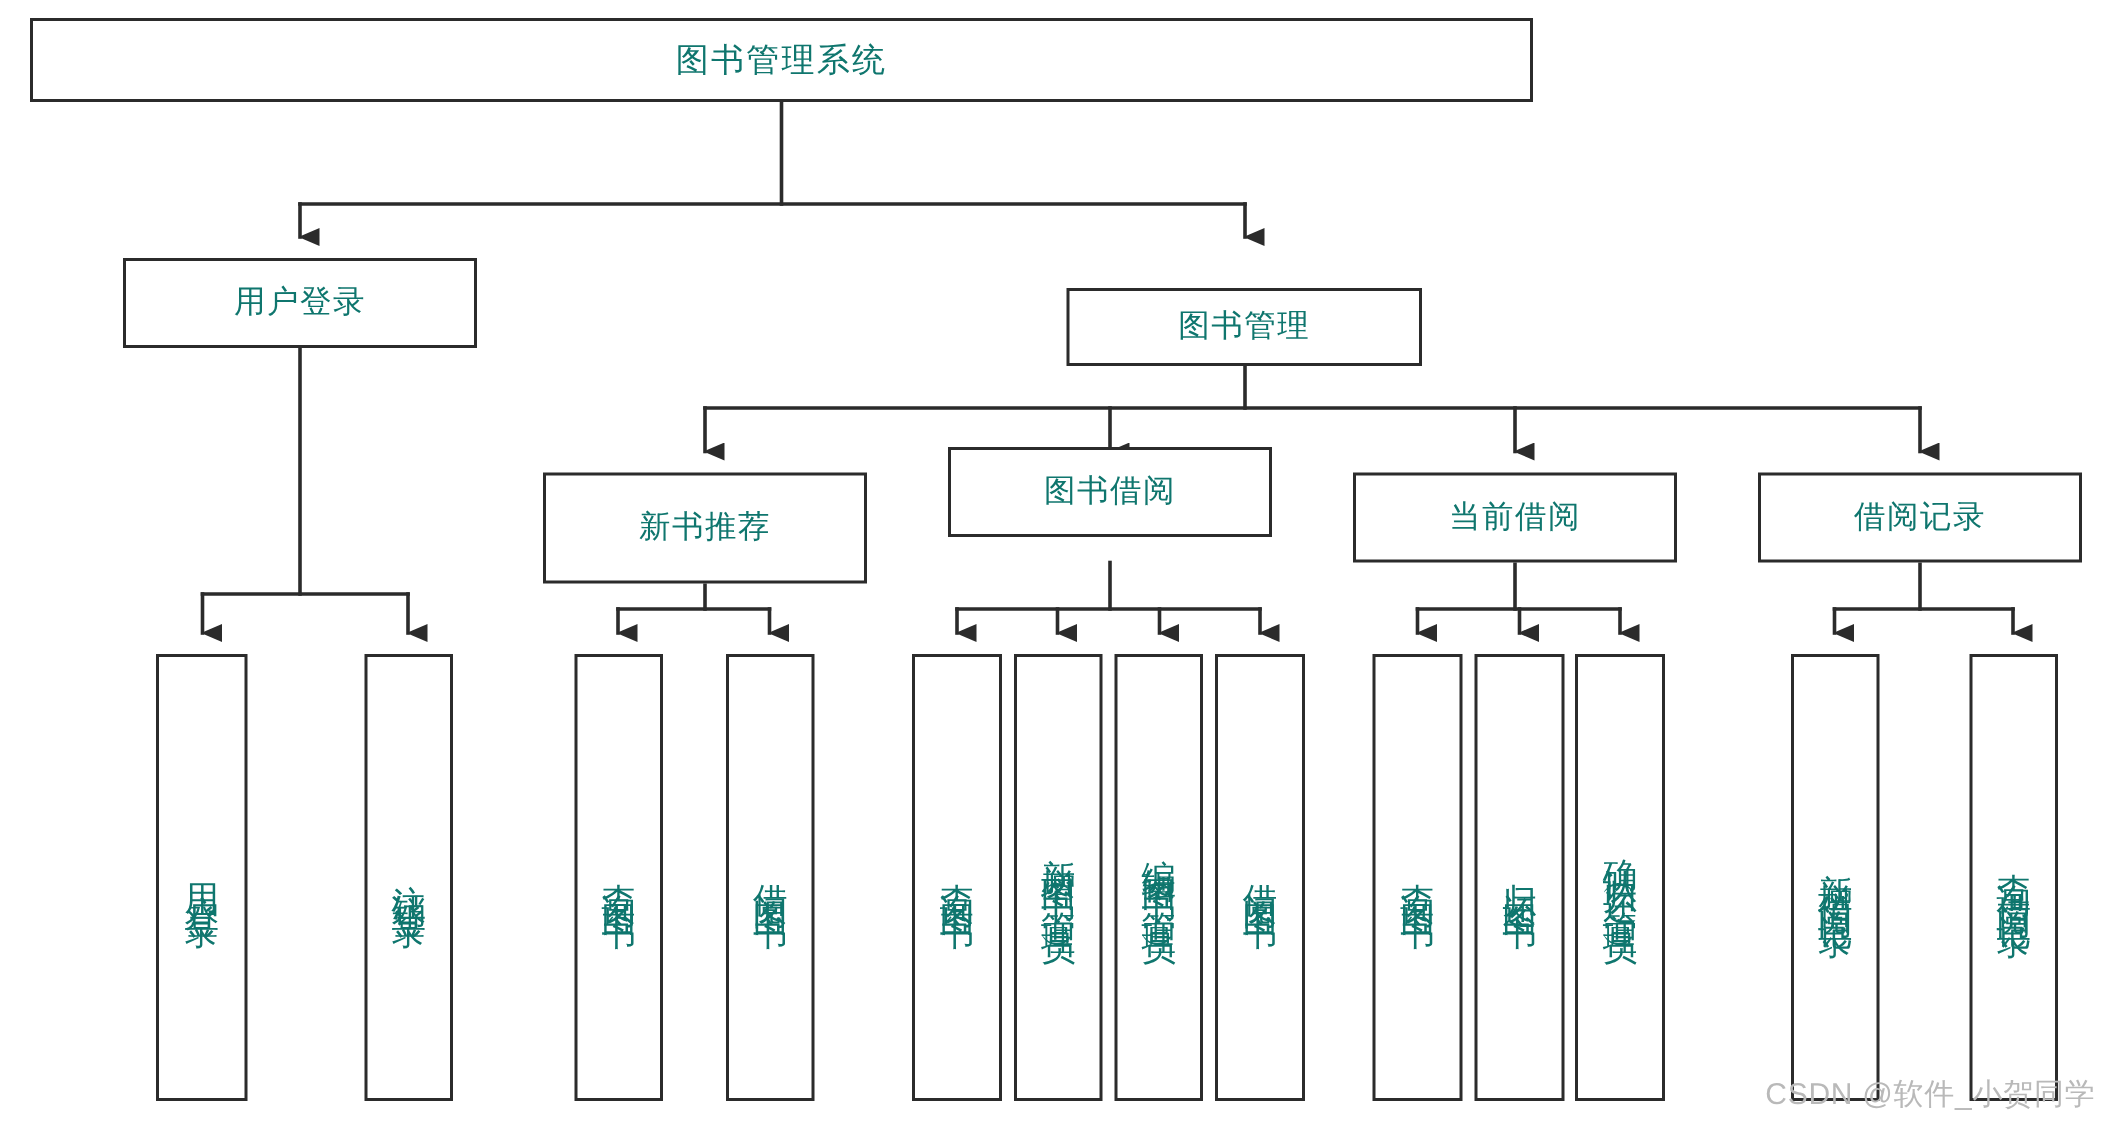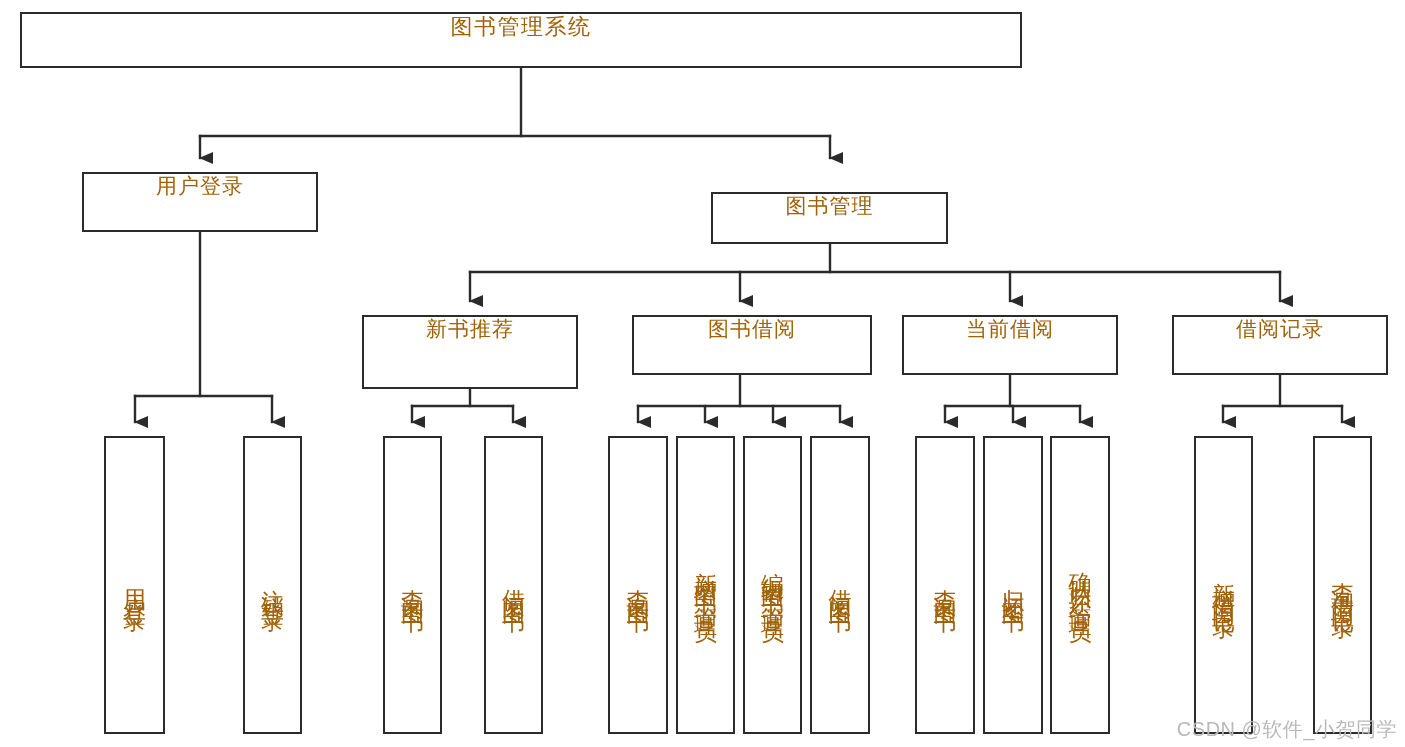--- a/index.html
+++ b/index.html
@@ -25,22 +25,23 @@
     width: 1405px;
     height: 747px;
     pointer-events: none;
   }
   .node {
     position: absolute;
     box-sizing: border-box;
     background: #ffffff;
     border: 2px solid #2b2b2b;
     display: flex;
+    align-items: center;
     justify-content: center;
-    color: #a16207;
+    color: #0f766e;
     z-index: 2;
   }
   .node-label {
     display: block;
     text-align: center;
     line-height: 1.18;
     white-space: nowrap;
   }
   
   .h-node .node-label {
@@ -135,21 +136,21 @@
   <div class="node h-node" style="left:82px; top:172px; width:236px; height:60px;">
     <span class="node-label">用户登录</span>
   </div>
   <div class="node h-node" style="left:711px; top:172px; width:237px; height:52px;margin-top:20px;">
     <span class="node-label">图书管理</span>
   </div>
 
   <div class="node h-node" style="left:362px; top:315px; width:216px; height:74px;">
     <span class="node-label">新书推荐</span>
   </div>
-  <div class="node h-node" style="left:632px; top:315px; width:240px; height:60px;">
+  <div class="node h-node" style="left:632px; top:298px; width:216px; height:60px;">
     <span class="node-label">图书借阅</span>
   </div>
   <div class="node h-node" style="left:902px; top:315px; width:216px; height:60px;">
     <span class="node-label">当前借阅</span>
   </div>
   <div class="node h-node" style="left:1172px; top:315px; width:216px; height:60px;">
     <span class="node-label">借阅记录</span>
   </div>
 
   <div class="node v-node" style="left:104px; top:436px; width:61px; height:298px;">

